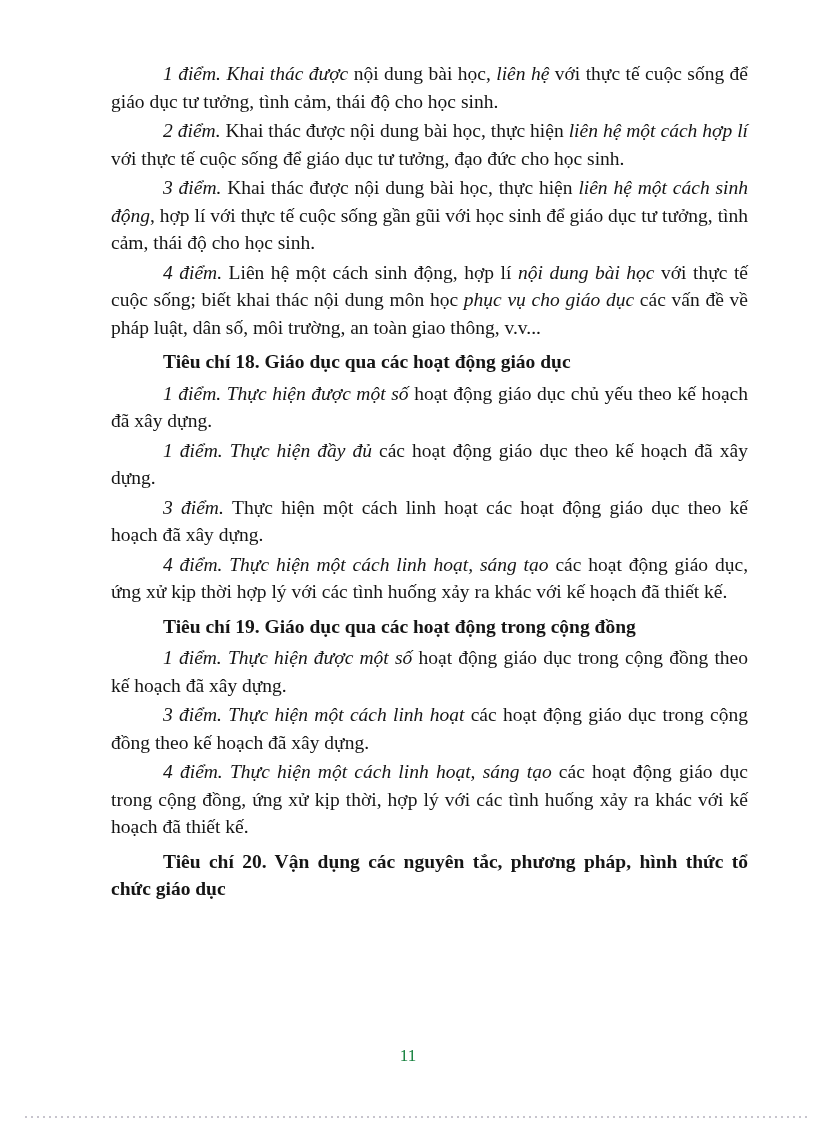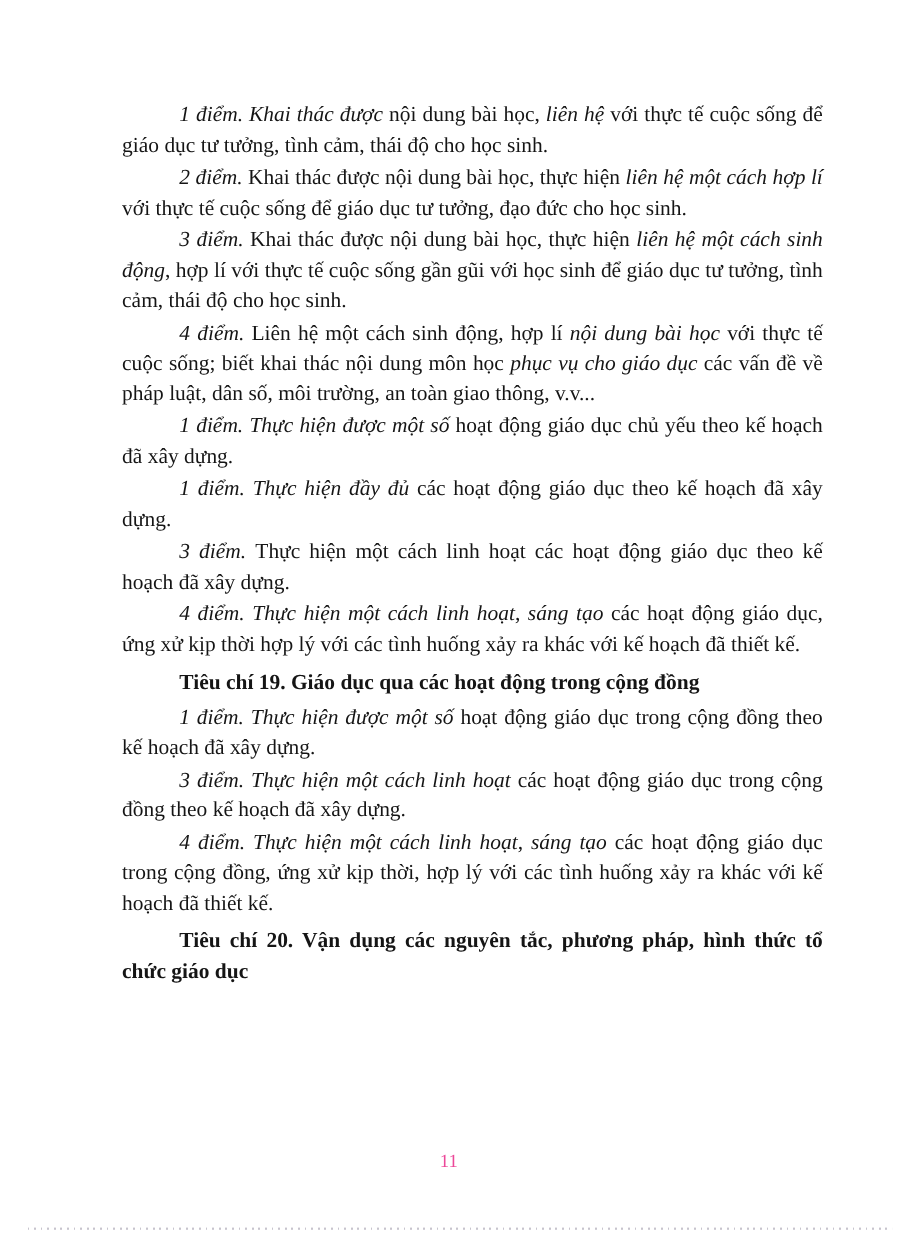--- a/index.html
+++ b/index.html
@@ -17,21 +17,20 @@
     color: #151515;
   }
   .doc-body {
     position: absolute;
     left: 111px;
     top: 60px;
     width: 637px;
     font-size: 19.5px;
     line-height: 27.5px;
     text-align: justify;
-    margin-top: 31px;
   }
   .doc-body p.paragraph {
     margin: 0 0 2px 0;
     text-indent: 52px;
   }
   .doc-body h3.heading {
     margin: 7px 0 4px 0;
     font-size: 19.5px;
     font-weight: bold;
     line-height: 27.5px;
@@ -40,40 +39,41 @@
   }
   .run-italic { font-style: italic; }
   .run-regular { font-style: normal; }
   .page-footer {
     position: absolute;
     left: 0;
     top: 1046px;
     width: 816px;
     text-align: center;
     font-size: 17px;
-    color: #ec4899;
+    color: #15803d;
   }
   .bottom-dotted-line {
     position: absolute;
     left: 25px;
     right: 5px;
     top: 1116px;
     height: 2px;
     background-image: repeating-linear-gradient(to right, #c7c4cd 0px, #c7c4cd 1.6px, transparent 1.6px, transparent 6px);
   }
 </style>
 </head>
 <body>
 
 <div class="page">
   <div class="doc-body" id="doc-body">
       <p class="paragraph"><span class="run-italic">1 điểm. Khai thác được </span><span class="run-regular">nội dung bài học, </span><span class="run-italic">liên hệ </span><span class="run-regular">với thực tế cuộc sống để giáo dục tư tưởng, tình cảm, thái độ cho học sinh.</span></p>
       <p class="paragraph"><span class="run-italic">2 điểm. </span><span class="run-regular">Khai thác được nội dung bài học, thực hiện </span><span class="run-italic">liên hệ một cách hợp lí </span><span class="run-regular">với thực tế cuộc sống để giáo dục tư tưởng, đạo đức cho học sinh.</span></p>
       <p class="paragraph"><span class="run-italic">3 điểm. </span><span class="run-regular">Khai thác được nội dung bài học, thực hiện </span><span class="run-italic">liên hệ một cách sinh động</span><span class="run-regular">, hợp lí với thực tế cuộc sống gần gũi với học sinh để giáo dục tư tưởng, tình cảm, thái độ cho học sinh.</span></p>
       <p class="paragraph"><span class="run-italic">4 điểm. </span><span class="run-regular">Liên hệ một cách sinh động, hợp lí </span><span class="run-italic">nội dung bài học </span><span class="run-regular">với thực tế cuộc sống; biết khai thác nội dung môn học </span><span class="run-italic">phục vụ cho giáo dục </span><span class="run-regular">các vấn đề về pháp luật, dân số, môi trường, an toàn giao thông, v.v...</span></p>
+      <h3 class="heading"><span class="run-regular">Tiêu chí 18. Giáo dục qua các hoạt động giáo dục</span></h3>
       <p class="paragraph"><span class="run-italic">1 điểm. Thực hiện được một số </span><span class="run-regular">hoạt động giáo dục chủ yếu theo kế hoạch đã xây dựng.</span></p>
       <p class="paragraph"><span class="run-italic">1 điểm. Thực hiện đầy đủ </span><span class="run-regular">các hoạt động giáo dục theo kế hoạch đã xây dựng.</span></p>
       <p class="paragraph"><span class="run-italic">3 điểm. </span><span class="run-regular">Thực hiện một cách linh hoạt các hoạt động giáo dục theo kế hoạch đã xây dựng.</span></p>
       <p class="paragraph"><span class="run-italic">4 điểm. Thực hiện một cách linh hoạt, sáng tạo </span><span class="run-regular">các hoạt động giáo dục, ứng xử kịp thời hợp lý với các tình huống xảy ra khác với kế hoạch đã thiết kế.</span></p>
       <h3 class="heading"><span class="run-regular">Tiêu chí 19. Giáo dục qua các hoạt động trong cộng đồng</span></h3>
       <p class="paragraph"><span class="run-italic">1 điểm. Thực hiện được một số </span><span class="run-regular">hoạt động giáo dục trong cộng đồng theo kế hoạch đã xây dựng.</span></p>
       <p class="paragraph"><span class="run-italic">3 điểm. Thực hiện một cách linh hoạt </span><span class="run-regular">các hoạt động giáo dục trong cộng đồng theo kế hoạch đã xây dựng.</span></p>
       <p class="paragraph"><span class="run-italic">4 điểm. Thực hiện một cách linh hoạt, sáng tạo </span><span class="run-regular">các hoạt động giáo dục trong cộng đồng, ứng xử kịp thời, hợp lý với các tình huống xảy ra khác với kế hoạch đã thiết kế.</span></p>
       <h3 class="heading"><span class="run-regular">Tiêu chí 20. Vận dụng các nguyên tắc, phương pháp, hình thức tổ chức giáo dục</span></h3>
     </div>

